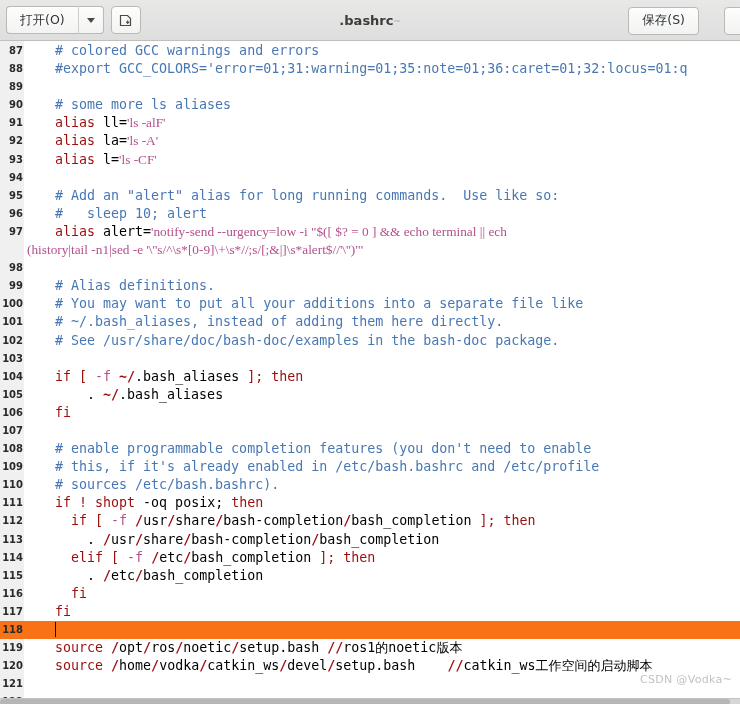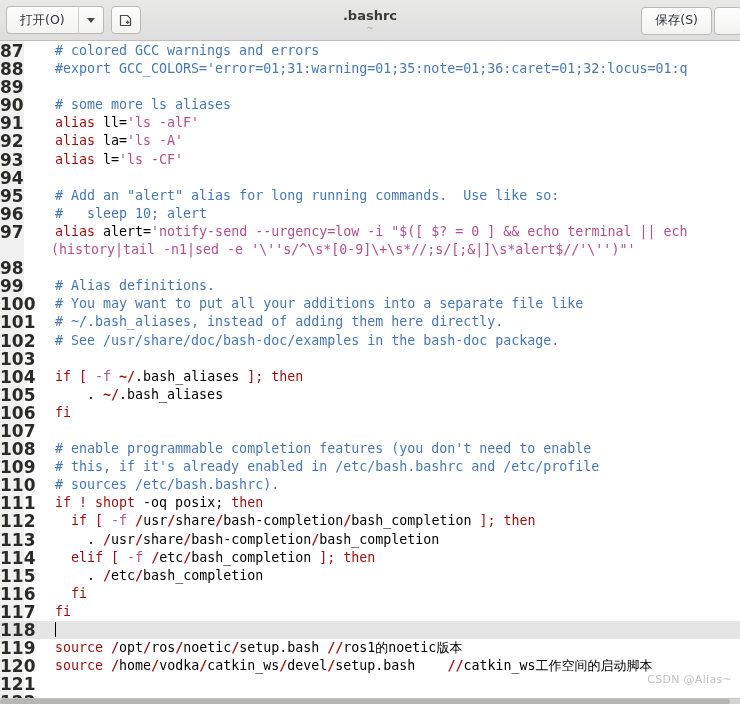--- a/index.html
+++ b/index.html
@@ -17,21 +17,21 @@
     height: 41px;
     background: linear-gradient(to bottom, #e8e8e7 0%, #dedede 100%);
     border-bottom: 1px solid #bfbfbc;
     display: flex;
     align-items: center;
     padding: 0 6px;
   }
   .hb-left { display: flex; align-items: center; gap: 7px; }
   .hb-right {
     position: absolute; right: 0; top: 0; height: 41px;
-    display: flex; align-items: center; gap: 2px; padding-right: 14px;
+    display: flex; align-items: center; gap: 25px; padding-right: 4px;
   }
 
   .btn {
     background: linear-gradient(to bottom, #fdfdfd 0%, #f3f3f2 100%);
     border: 1px solid #b9b9b6;
     border-radius: 4px;
     height: 28px;
     display: flex;
     align-items: center;
     justify-content: center;
@@ -63,21 +63,21 @@
   .btn-menu {
     width: 28px;
     border-radius: 4px;
     margin-right: -16px;
   }
 
   .title-block {
     position: absolute;
     left: 0; right: 0; top: 0;
     height: 41px;
-    display: flex; flex-direction: column;
+    display: flex; flex-direction: row;
     align-items: center; justify-content: center;
     pointer-events: none;
   }
   .title-main {
     font-size: 13px;
     font-weight: bold;
     color: #3b3b38;
     line-height: 14px;
   }
   .title-sub {
@@ -105,44 +105,44 @@
   .code {
     position: relative;
     font-family: "DejaVu Sans Mono", monospace;
     font-size: 13.3px;
     line-height: 18.1px;
     white-space: pre;
     padding-top: 1px;
   }
   .row { position: relative; height: 18.1px; }
   .row.tall { height: 36.2px; }
-  .row.current { background: #e5e5e5; padding-left: 32px; }
+  .row.current { background: #f97316; padding-left: 32px; }
   .ln {
     position: absolute;
     left: 0; top: 0;
     width: 23px;
     text-align: right;
     color: #2a2a28;
     font-weight: bold;
-    font-size: 17px;
+    font-size: 10px;
     line-height: 18.1px;
     font-family: "DejaVu Sans", sans-serif;
   }
   .txt {
     position: absolute;
     left: 27px; top: 0;
     color: #000000;
     margin-left: 28px;
   }
-  .wrap2 { position: absolute; left: 27px; top: 18.1px; margin-left: 24px; }
+  .wrap2 { position: absolute; left: 27px; top: 18.1px; }
 
   
   .cmt { color: #4878b4; }
   .kw  { color: #9c0d0d; font-weight: normal; }
-  .str { color: #b4508c; }
+  .str { color: #b4508c; font-family: Liberation Serif, serif; }
   .opt { color: #b4508c; }
   .slash { color: #9c0d0d; font-weight: bold; }
   .cursor {
     display: inline-block;
     width: 1px; height: 15px;
     background: #000;
     vertical-align: -3px;
   }
   .cjk { font-family: "DejaVu Sans", sans-serif; font-size: 13px; }
 
@@ -201,17 +201,17 @@
     </div>
     <div class="btn btn-menu">
       
     </div>
   </div>
 </div>
 
 <div class="editor">
   <div class="gutter-bg"></div>
   <div class="code" id="code-rows"><div class="row"><span class="ln">87</span><span class="txt"><span class="cmt"># colored GCC warnings and errors</span></span></div><div class="row"><span class="ln">88</span><span class="txt"><span class="cmt">#export GCC_COLORS='error=01;31:warning=01;35:note=01;36:caret=01;32:locus=01:q</span></span></div><div class="row"><span class="ln">89</span><span class="txt"></span></div><div class="row"><span class="ln">90</span><span class="txt"><span class="cmt"># some more ls aliases</span></span></div><div class="row"><span class="ln">91</span><span class="txt"><span class="kw">alias</span> ll=<span class="str">'ls -alF'</span></span></div><div class="row"><span class="ln">92</span><span class="txt"><span class="kw">alias</span> la=<span class="str">'ls -A'</span></span></div><div class="row"><span class="ln">93</span><span class="txt"><span class="kw">alias</span> l=<span class="str">'ls -CF'</span></span></div><div class="row"><span class="ln">94</span><span class="txt"></span></div><div class="row"><span class="ln">95</span><span class="txt"><span class="cmt"># Add an "alert" alias for long running commands.  Use like so:</span></span></div><div class="row"><span class="ln">96</span><span class="txt"><span class="cmt">#   sleep 10; alert</span></span></div><div class="row tall"><span class="ln">97</span><span class="txt"><span class="kw">alias</span> alert=<span class="str">'notify-send --urgency=low -i "$([ $? = 0 ] &amp;&amp; echo terminal || ech</span></span><span class="wrap2"><span class="str">(history|tail -n1|sed -e '\''s/^\s*[0-9]\+\s*//;s/[;&amp;|]\s*alert$//'\'')"'</span></span></div><div class="row"><span class="ln">98</span><span class="txt"></span></div><div class="row"><span class="ln">99</span><span class="txt"><span class="cmt"># Alias definitions.</span></span></div><div class="row"><span class="ln">100</span><span class="txt"><span class="cmt"># You may want to put all your additions into a separate file like</span></span></div><div class="row"><span class="ln">101</span><span class="txt"><span class="cmt"># ~/.bash_aliases, instead of adding them here directly.</span></span></div><div class="row"><span class="ln">102</span><span class="txt"><span class="cmt"># See /usr/share/doc/bash-doc/examples in the bash-doc package.</span></span></div><div class="row"><span class="ln">103</span><span class="txt"></span></div><div class="row"><span class="ln">104</span><span class="txt"><span class="kw">if</span> <span class="kw">[</span> <span class="opt">-f</span> <span class="slash">~/</span>.bash_aliases <span class="kw">];</span> <span class="kw">then</span></span></div><div class="row"><span class="ln">105</span><span class="txt">    . <span class="slash">~/</span>.bash_aliases</span></div><div class="row"><span class="ln">106</span><span class="txt"><span class="kw">fi</span></span></div><div class="row"><span class="ln">107</span><span class="txt"></span></div><div class="row"><span class="ln">108</span><span class="txt"><span class="cmt"># enable programmable completion features (you don't need to enable</span></span></div><div class="row"><span class="ln">109</span><span class="txt"><span class="cmt"># this, if it's already enabled in /etc/bash.bashrc and /etc/profile</span></span></div><div class="row"><span class="ln">110</span><span class="txt"><span class="cmt"># sources /etc/bash.bashrc).</span></span></div><div class="row"><span class="ln">111</span><span class="txt"><span class="kw">if</span> <span class="kw">!</span> <span class="kw">shopt</span> -oq posix; <span class="kw">then</span></span></div><div class="row"><span class="ln">112</span><span class="txt">  <span class="kw">if</span> <span class="kw">[</span> <span class="opt">-f</span> <span class="slash">/</span>usr<span class="slash">/</span>share<span class="slash">/</span>bash-completion<span class="slash">/</span>bash_completion <span class="kw">];</span> <span class="kw">then</span></span></div><div class="row"><span class="ln">113</span><span class="txt">    . <span class="slash">/</span>usr<span class="slash">/</span>share<span class="slash">/</span>bash-completion<span class="slash">/</span>bash_completion</span></div><div class="row"><span class="ln">114</span><span class="txt">  <span class="kw">elif</span> <span class="kw">[</span> <span class="opt">-f</span> <span class="slash">/</span>etc<span class="slash">/</span>bash_completion <span class="kw">];</span> <span class="kw">then</span></span></div><div class="row"><span class="ln">115</span><span class="txt">    . <span class="slash">/</span>etc<span class="slash">/</span>bash_completion</span></div><div class="row"><span class="ln">116</span><span class="txt">  <span class="kw">fi</span></span></div><div class="row"><span class="ln">117</span><span class="txt"><span class="kw">fi</span></span></div><div class="row current"><span class="ln">118</span><span class="txt"><span class="cursor"></span></span></div><div class="row"><span class="ln">119</span><span class="txt"><span class="kw">source</span> <span class="slash">/</span>opt<span class="slash">/</span>ros<span class="slash">/</span>noetic<span class="slash">/</span>setup.bash <span class="slash">//</span>ros1<span class="cjk">的</span>noetic<span class="cjk">版本</span></span></div><div class="row"><span class="ln">120</span><span class="txt"><span class="kw">source</span> <span class="slash">/</span>home<span class="slash">/</span>vodka<span class="slash">/</span>catkin_ws<span class="slash">/</span>devel<span class="slash">/</span>setup.bash    <span class="slash">//</span>catkin_ws<span class="cjk">工作空间的启动脚本</span></span></div><div class="row"><span class="ln">121</span><span class="txt"></span></div><div class="row"><span class="ln">122</span><span class="txt"></span></div></div>
-  <div class="watermark">CSDN @Alias~</div>
+  <div class="watermark">CSDN @Vodka~</div>
   <div class="hscroll">
     <div class="hscroll-thumb"></div>
   </div>
 </div>
 
 </body></html>

